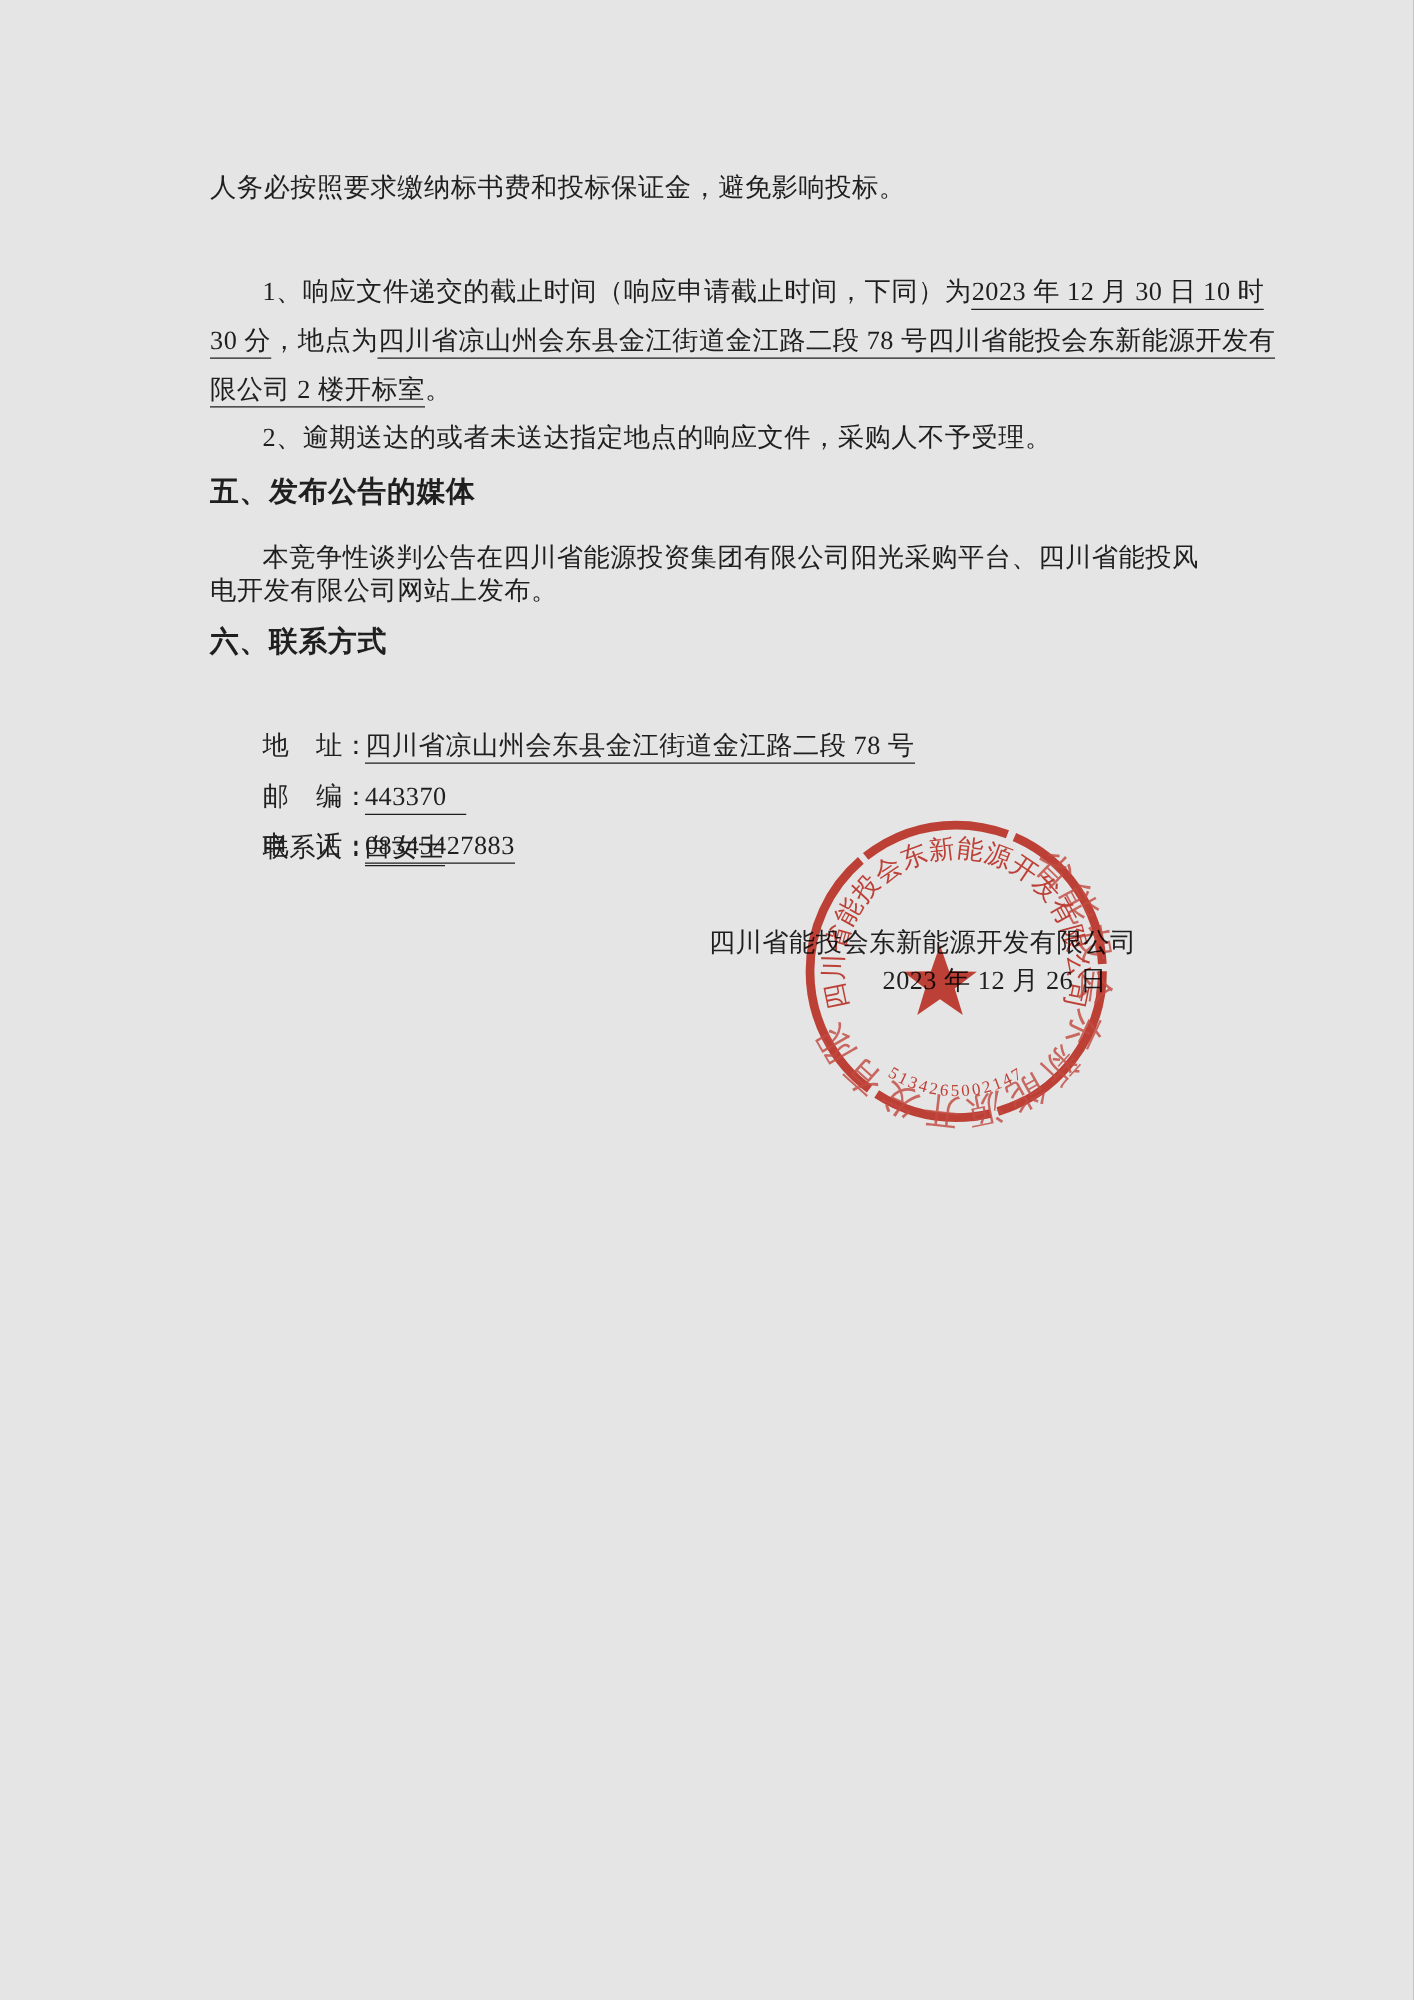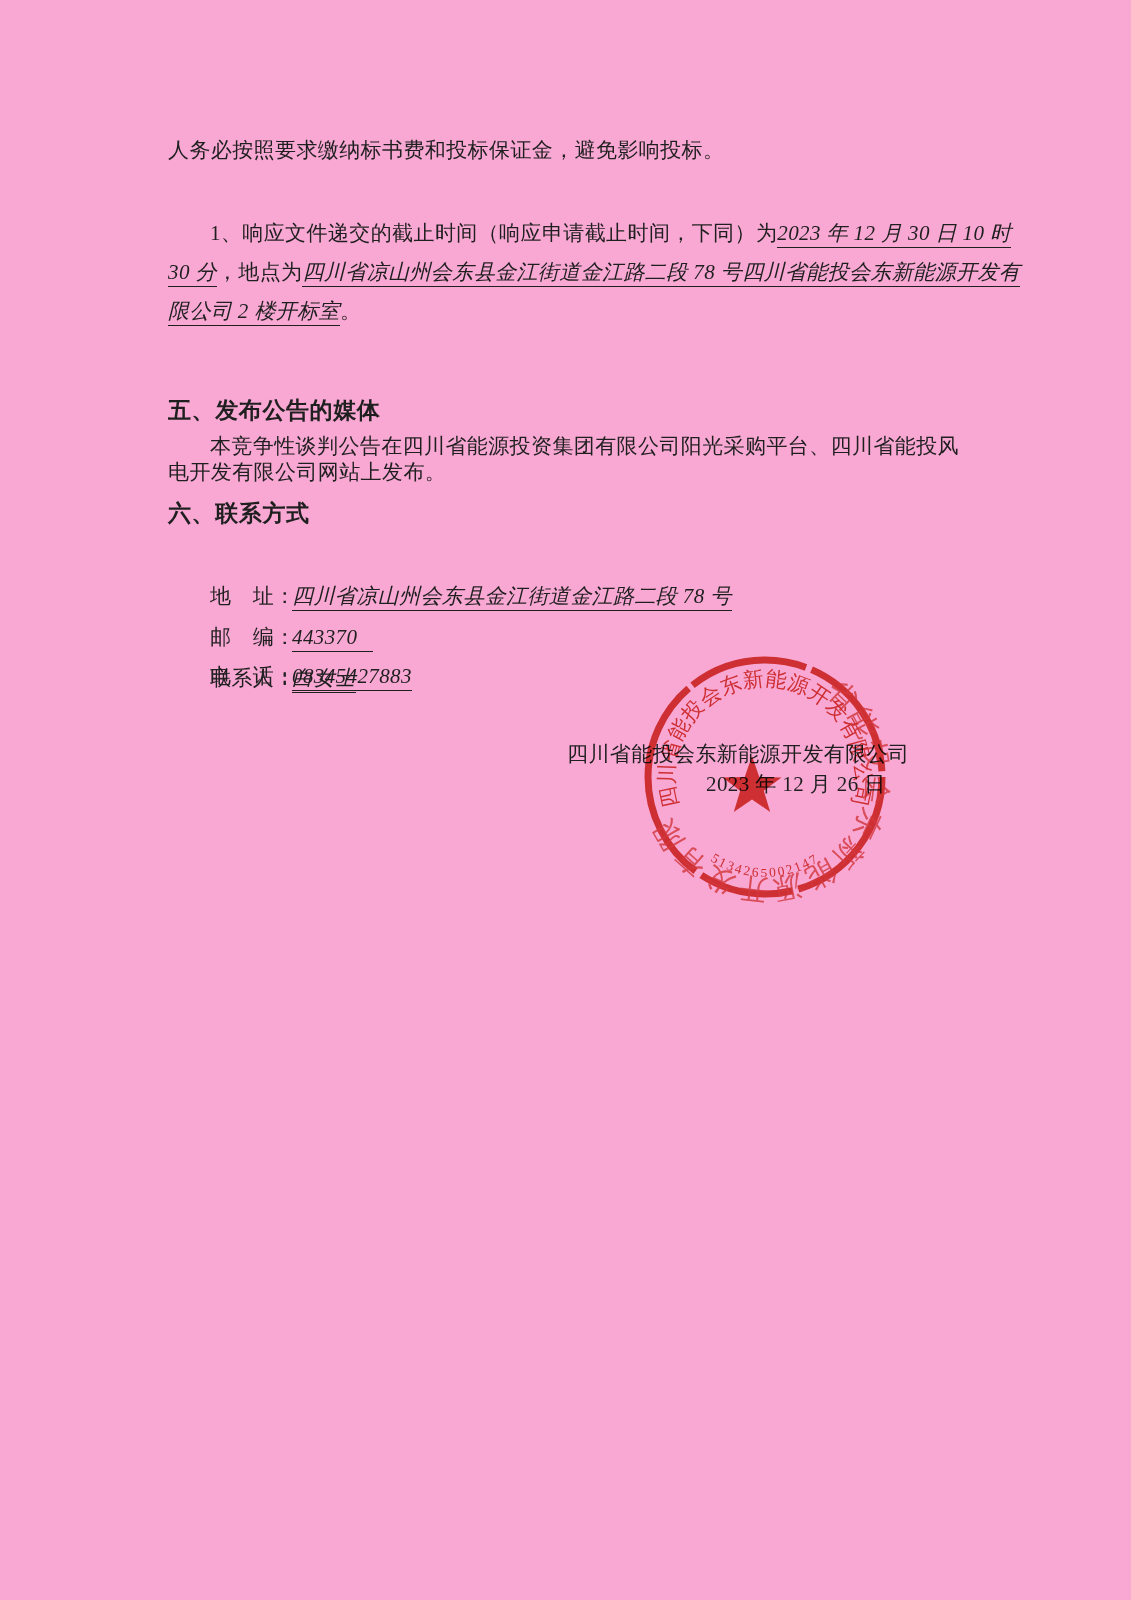--- a/index.html
+++ b/index.html
@@ -1,42 +1,41 @@
 <!DOCTYPE html>
 <html><head>
 <meta charset="utf-8">
 <style>
   html, body { margin: 0; padding: 0; background: #9a9a9a; }
   .page {
     position: relative;
     width: 1131px;
     height: 1600px;
     margin: 0 auto;
-    background: #f9a8d4;
+    background: #e5e5e5;
     overflow: hidden;
     font-family: "Liberation Serif", "DejaVu Serif", serif;
     color: #1f1f1f;
   }
   .line {
     position: absolute;
     white-space: nowrap;
     font-size: 21px;
     letter-spacing: 0.4px;
     line-height: 1.2;
   }
   .heading {
     font-family: "Liberation Sans", "DejaVu Sans", sans-serif;
     font-weight: 700;
     font-size: 23px;
     letter-spacing: 0.6px;
   }
   .u {
     border-bottom: 1.6px solid #1f1f1f;
     padding-bottom: 2px;
-    font-style: italic;
   }
   .u-pad { padding-right: 16px; }
   .contact-label {
     display: inline-block;
     width: 82px;
   }
   .sig { font-size: 21px; }
   .seal {
     position: absolute;
     left: 628px;
@@ -64,22 +63,23 @@
   </div>
 
   <div class="line" style="left:168px; top:260px;">
     <span class="u">30 分</span><span>，地点为</span><span class="u">四川省凉山州会东县金江街道金江路二段 78 号四川省能投会东新能源开发有</span>
   </div>
 
   <div class="line" style="left:168px; top:299px;">
     <span class="u">限公司 2 楼开标室</span><span>。</span>
   </div>
 
+  <div class="line" style="left:210px; top:338px;">2、逾期送达的或者未送达指定地点的响应文件，采购人不予受理。</div>
 
-  <div class="line heading" style="left:168px; top:380px;margin-top:17px;">五、发布公告的媒体</div>
+  <div class="line heading" style="left:168px; top:380px;">五、发布公告的媒体</div>
 
   <div class="line" style="left:210px; top:434px;">本竞争性谈判公告在四川省能源投资集团有限公司阳光采购平台、四川省能投风</div>
 
   <div class="line" style="left:168px; top:460px;">电开发有限公司网站上发布。</div>
 
   <div class="line heading" style="left:168px; top:500px;">六、联系方式</div>
 
 
   <div class="line" style="left:210px; top:584px;">
     <span class="contact-label">地　址：</span><span class="u">四川省凉山州会东县金江街道金江路二段 78 号</span>

